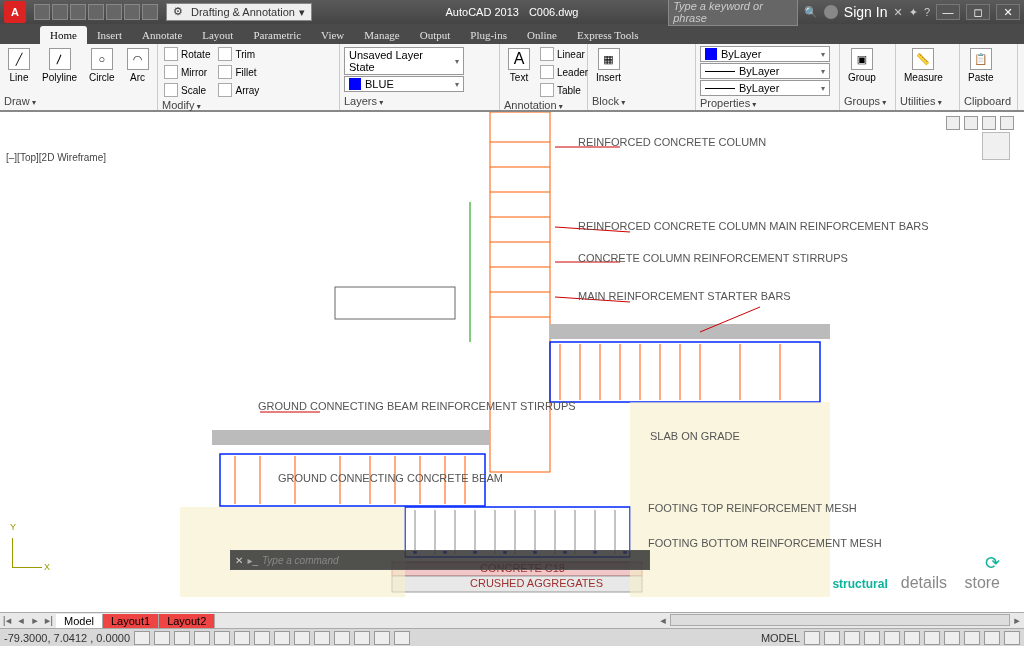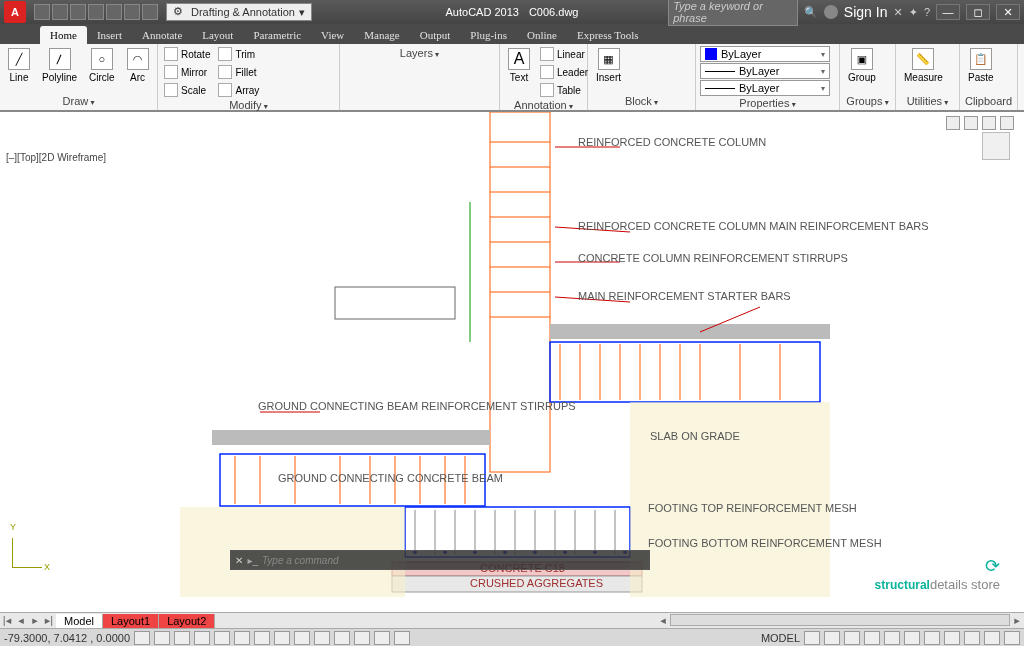--- a/index.html
+++ b/index.html
@@ -22,21 +22,21 @@
 
 
 .menubar { height: 20px; background: #4a4a4a; display: flex; align-items: flex-end; padding-left: 40px; }
 .menubar .tab { color: #e0e0e0; padding: 3px 10px 3px; cursor: pointer; font-size: 11px; font-family: Liberation Serif, serif; }
 .menubar .tab.active { background: #f6f6f6; color: #000; border-radius: 3px 3px 0 0; }
 
 
 .ribbon { height: 68px; background: #f6f6f6; border-bottom: 2px solid #888; display: flex; }
 .panel { border-right: 1px solid #ccc; padding: 2px 4px; display: flex; flex-direction: column; justify-content: space-between; }
 .panel-body { display: flex; gap: 4px; align-items: flex-start; flex: 1; }
-.panel-label { text-align: center; font-size: 10px; color: #444; padding: 1px 0; }
+.panel-label { font-size: 10px; color: #444; padding: 1px 0; }
 .panel-label .dd-arrow::after { content: " ▾"; font-size: 8px; }
 .bigbtn { display: flex; flex-direction: column; align-items: center; gap: 2px; padding: 2px 4px; cursor: pointer; }
 .bigbtn .ico { width: 22px; height: 22px; border: 1px solid #999; background: #fff; display: flex; align-items: center; justify-content: center; }
 .bigbtn .lbl { font-size: 10px; }
 .smallrow { display: flex; align-items: center; gap: 3px; cursor: pointer; padding: 1px 2px; }
 .smallrow .ico-s { width: 14px; height: 14px; border: 1px solid #aaa; background: #fff; display: inline-block; }
 .smallrow .txt { font-size: 10px; }
 .col { display: flex; flex-direction: column; gap: 2px; }
 .combo { border: 1px solid #999; background: #fff; padding: 1px 4px; font-size: 10px; display: flex; align-items: center; gap: 4px; width: 120px; }
 .combo .sw { width: 12px; height: 12px; display: inline-block; }
@@ -55,21 +55,21 @@
 .ucs .xlab { position: absolute; left: 32px; bottom: -4px; color: #9a9a00; font-size: 9px; }
 .nav-cube { position: absolute; top: 20px; right: 14px; width: 28px; height: 28px; border: 1px solid #bbb; background: #f0f0f0; }
 
 
 .cad-canvas { position: absolute; inset: 0; }
 
 
 .watermark { position: absolute; right: 24px; bottom: 36px; text-align: right; }
 .watermark .wicon { color: #0bb39c; font-size: 18px; display: block; text-align: right; }
 .watermark .wtxt1 { color: #0bb39c; font-weight: bold; font-size: 12px; }
-.watermark .wtxt2 { color: #888; font-size: 13px; }
+.watermark .wtxt2 { color: #888; font-size: 16px; padding-left: 13px; }
 
 
 .cmdline { position: absolute; left: 230px; bottom: 58px; width: 420px; height: 20px; background: rgba(50,50,50,0.85); border: 1px solid #555; display: flex; align-items: center; padding: 0 4px; gap: 4px; }
 .cmdline .x { color: #ccc; font-size: 10px; }
 .cmdline .prompt { color: #aaa; font-size: 10px; }
 .cmdline .cmdtext { color: #888; font-style: italic; font-size: 10px; }
 
 
 .layout-tabs { position: absolute; bottom: 34px; left: 0; right: 0; height: 16px; background: #e8e8e8; border-top: 1px solid #aaa; display: flex; align-items: center; font-size: 10px; }
 .layout-tabs .navbtn { width: 14px; text-align: center; color: #666; cursor: pointer; }
@@ -198,20 +198,37 @@
       <div class="col">
         <span class="ico-s"></span>
         <span class="ico-s"></span>
         <span class="ico-s"></span>
       </div>
     </div>
     <div class="panel-label"><span class="dd-arrow">Modify</span></div>
   </div>
 
   <div class="panel" style="width:160px;">
+    <div class="panel-body">
+      <div class="col" style="gap:1px;">
+        <div style="display:flex;gap:2px;">
+          <span class="ico-s"></span>
+          <span class="ico-s"></span>
+          <span class="ico-s"></span>
+          <span class="ico-s"></span>
+        </div>
+        <div class="combo">
+            <span>Unsaved Layer State</span>
+          </div>
+        <div class="combo">
+            <span class="sw" style="background:#0000ff;"></span>
+            <span>BLUE</span>
+          </div>
+      </div>
+    </div>
     <div class="panel-label"><span class="dd-arrow">Layers</span></div>
   </div>
 
   <div class="panel" style="width:88px;">
     <div class="panel-body">
       <div class="bigbtn">
           <div class="ico" style="font-size:16px;">A</div>
           <span class="lbl">Text</span>
         </div>
       <div class="col">

